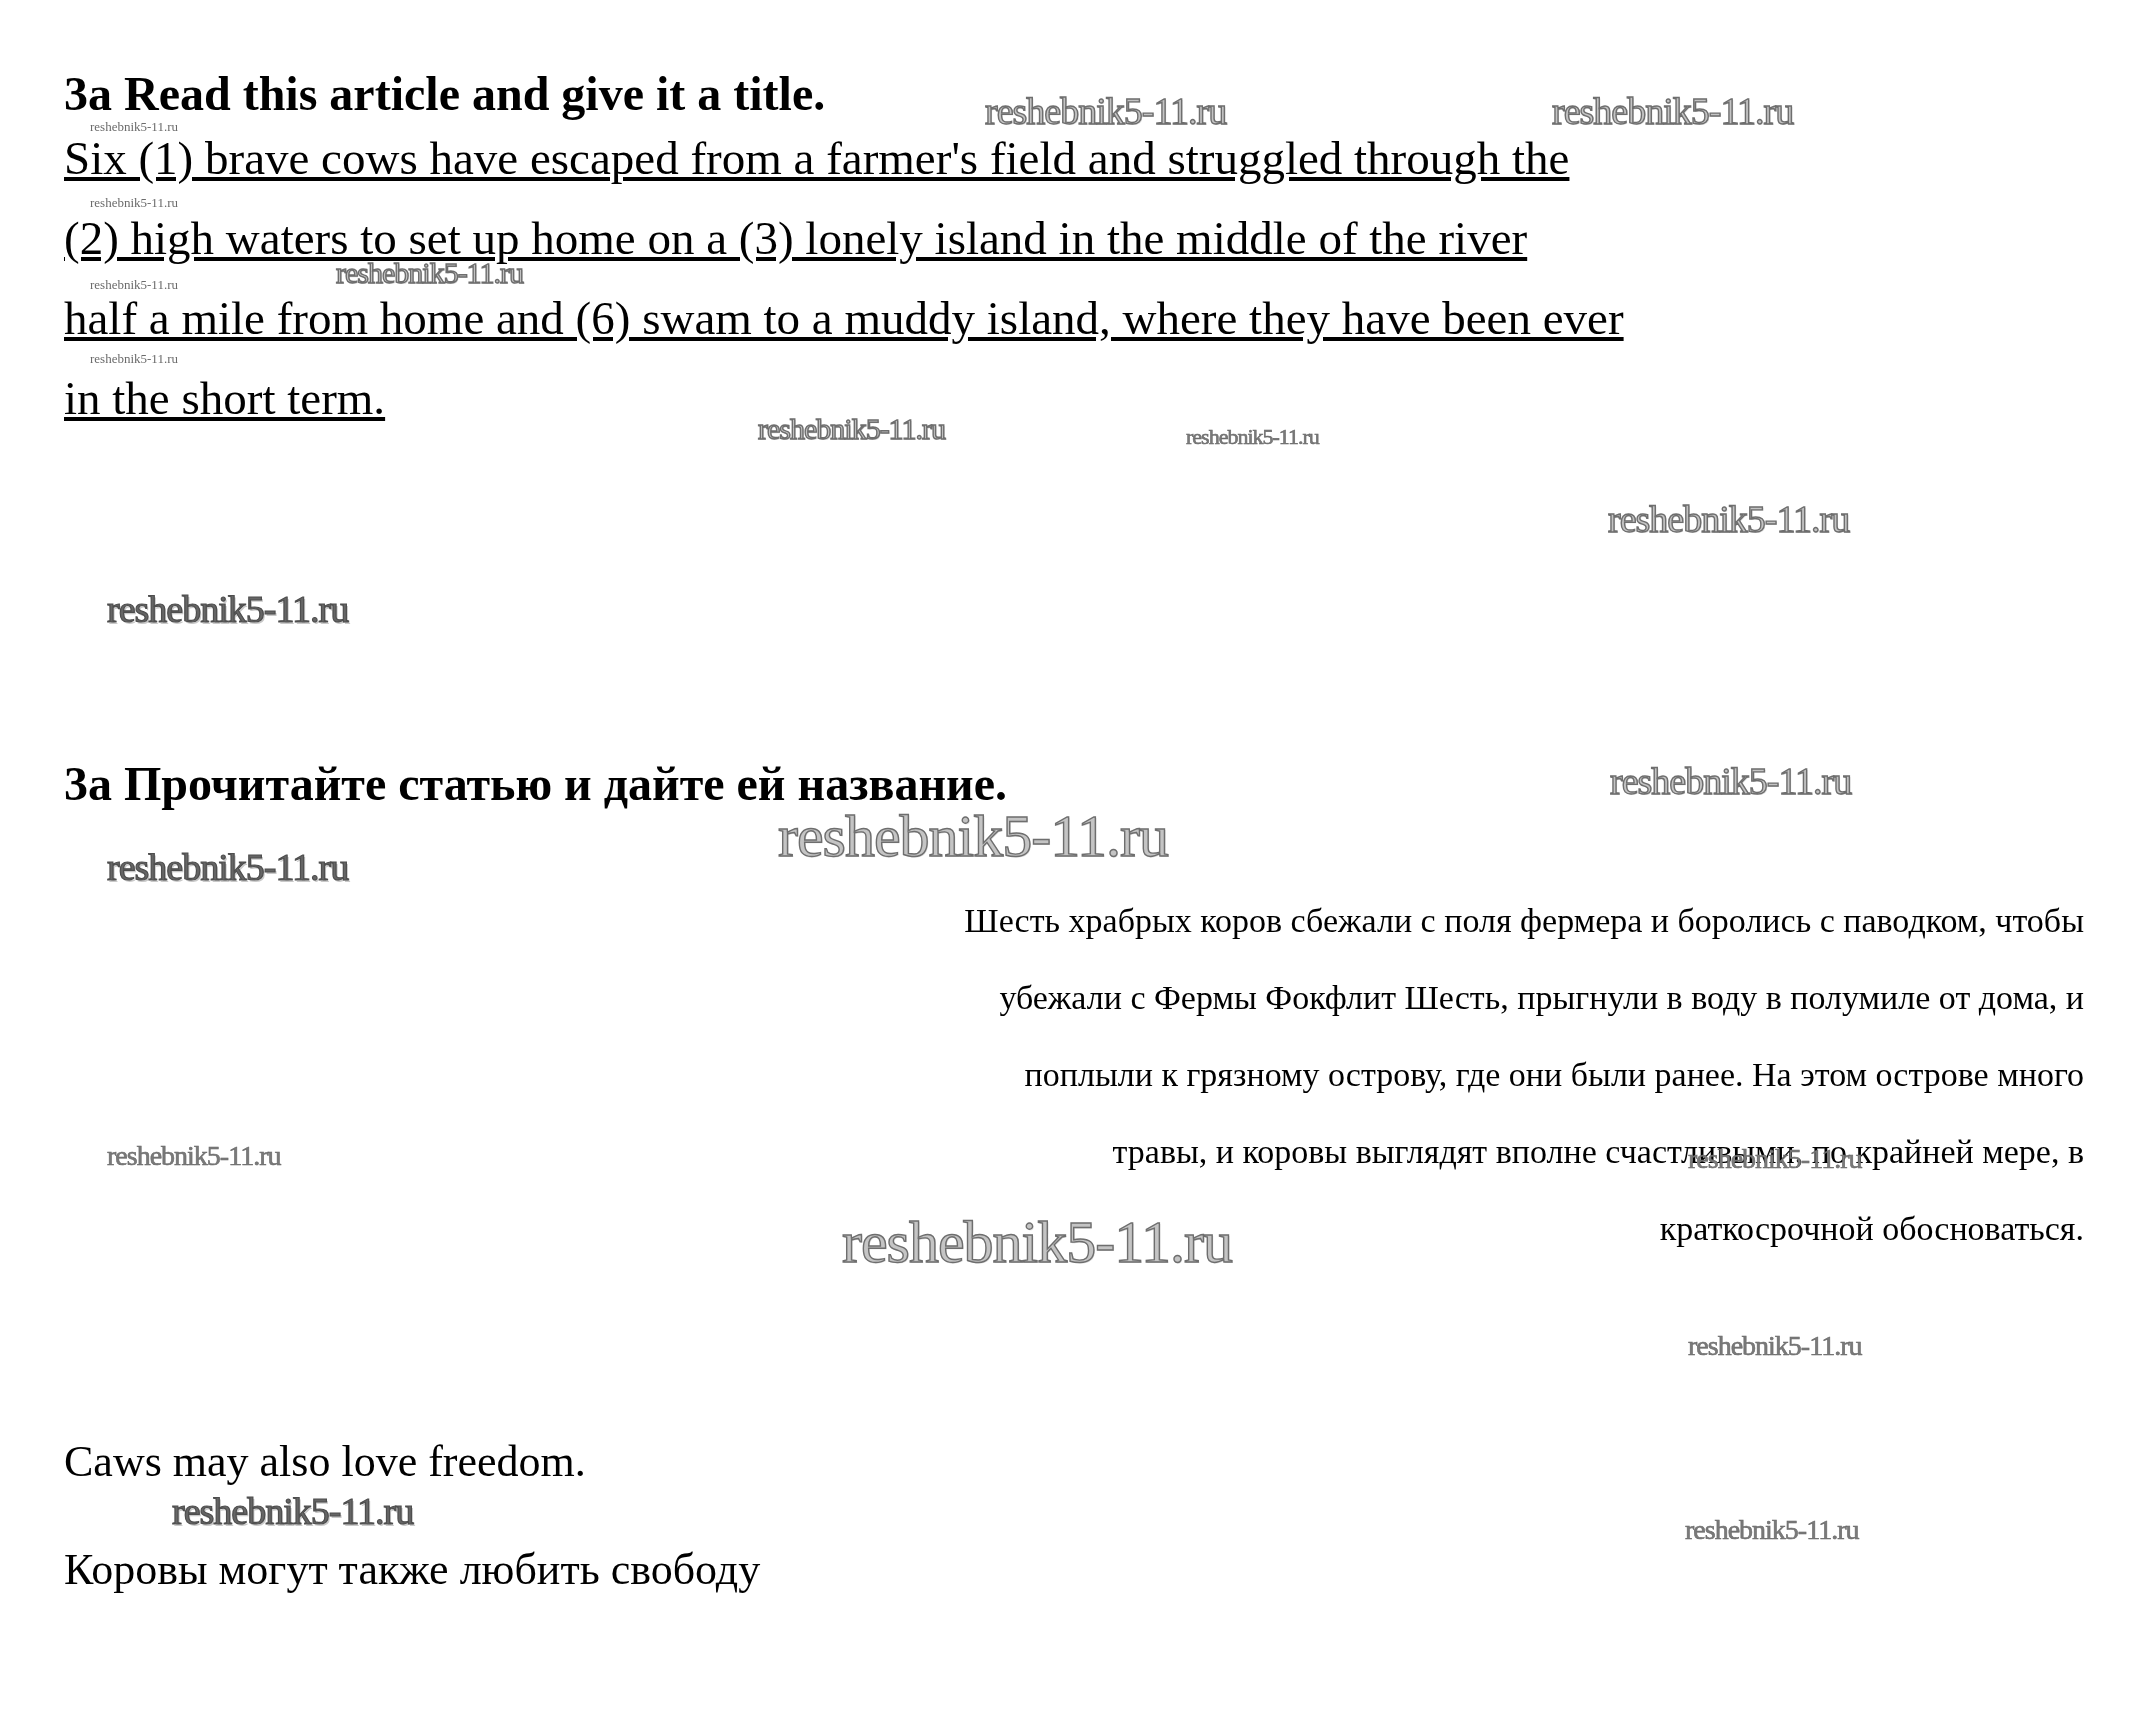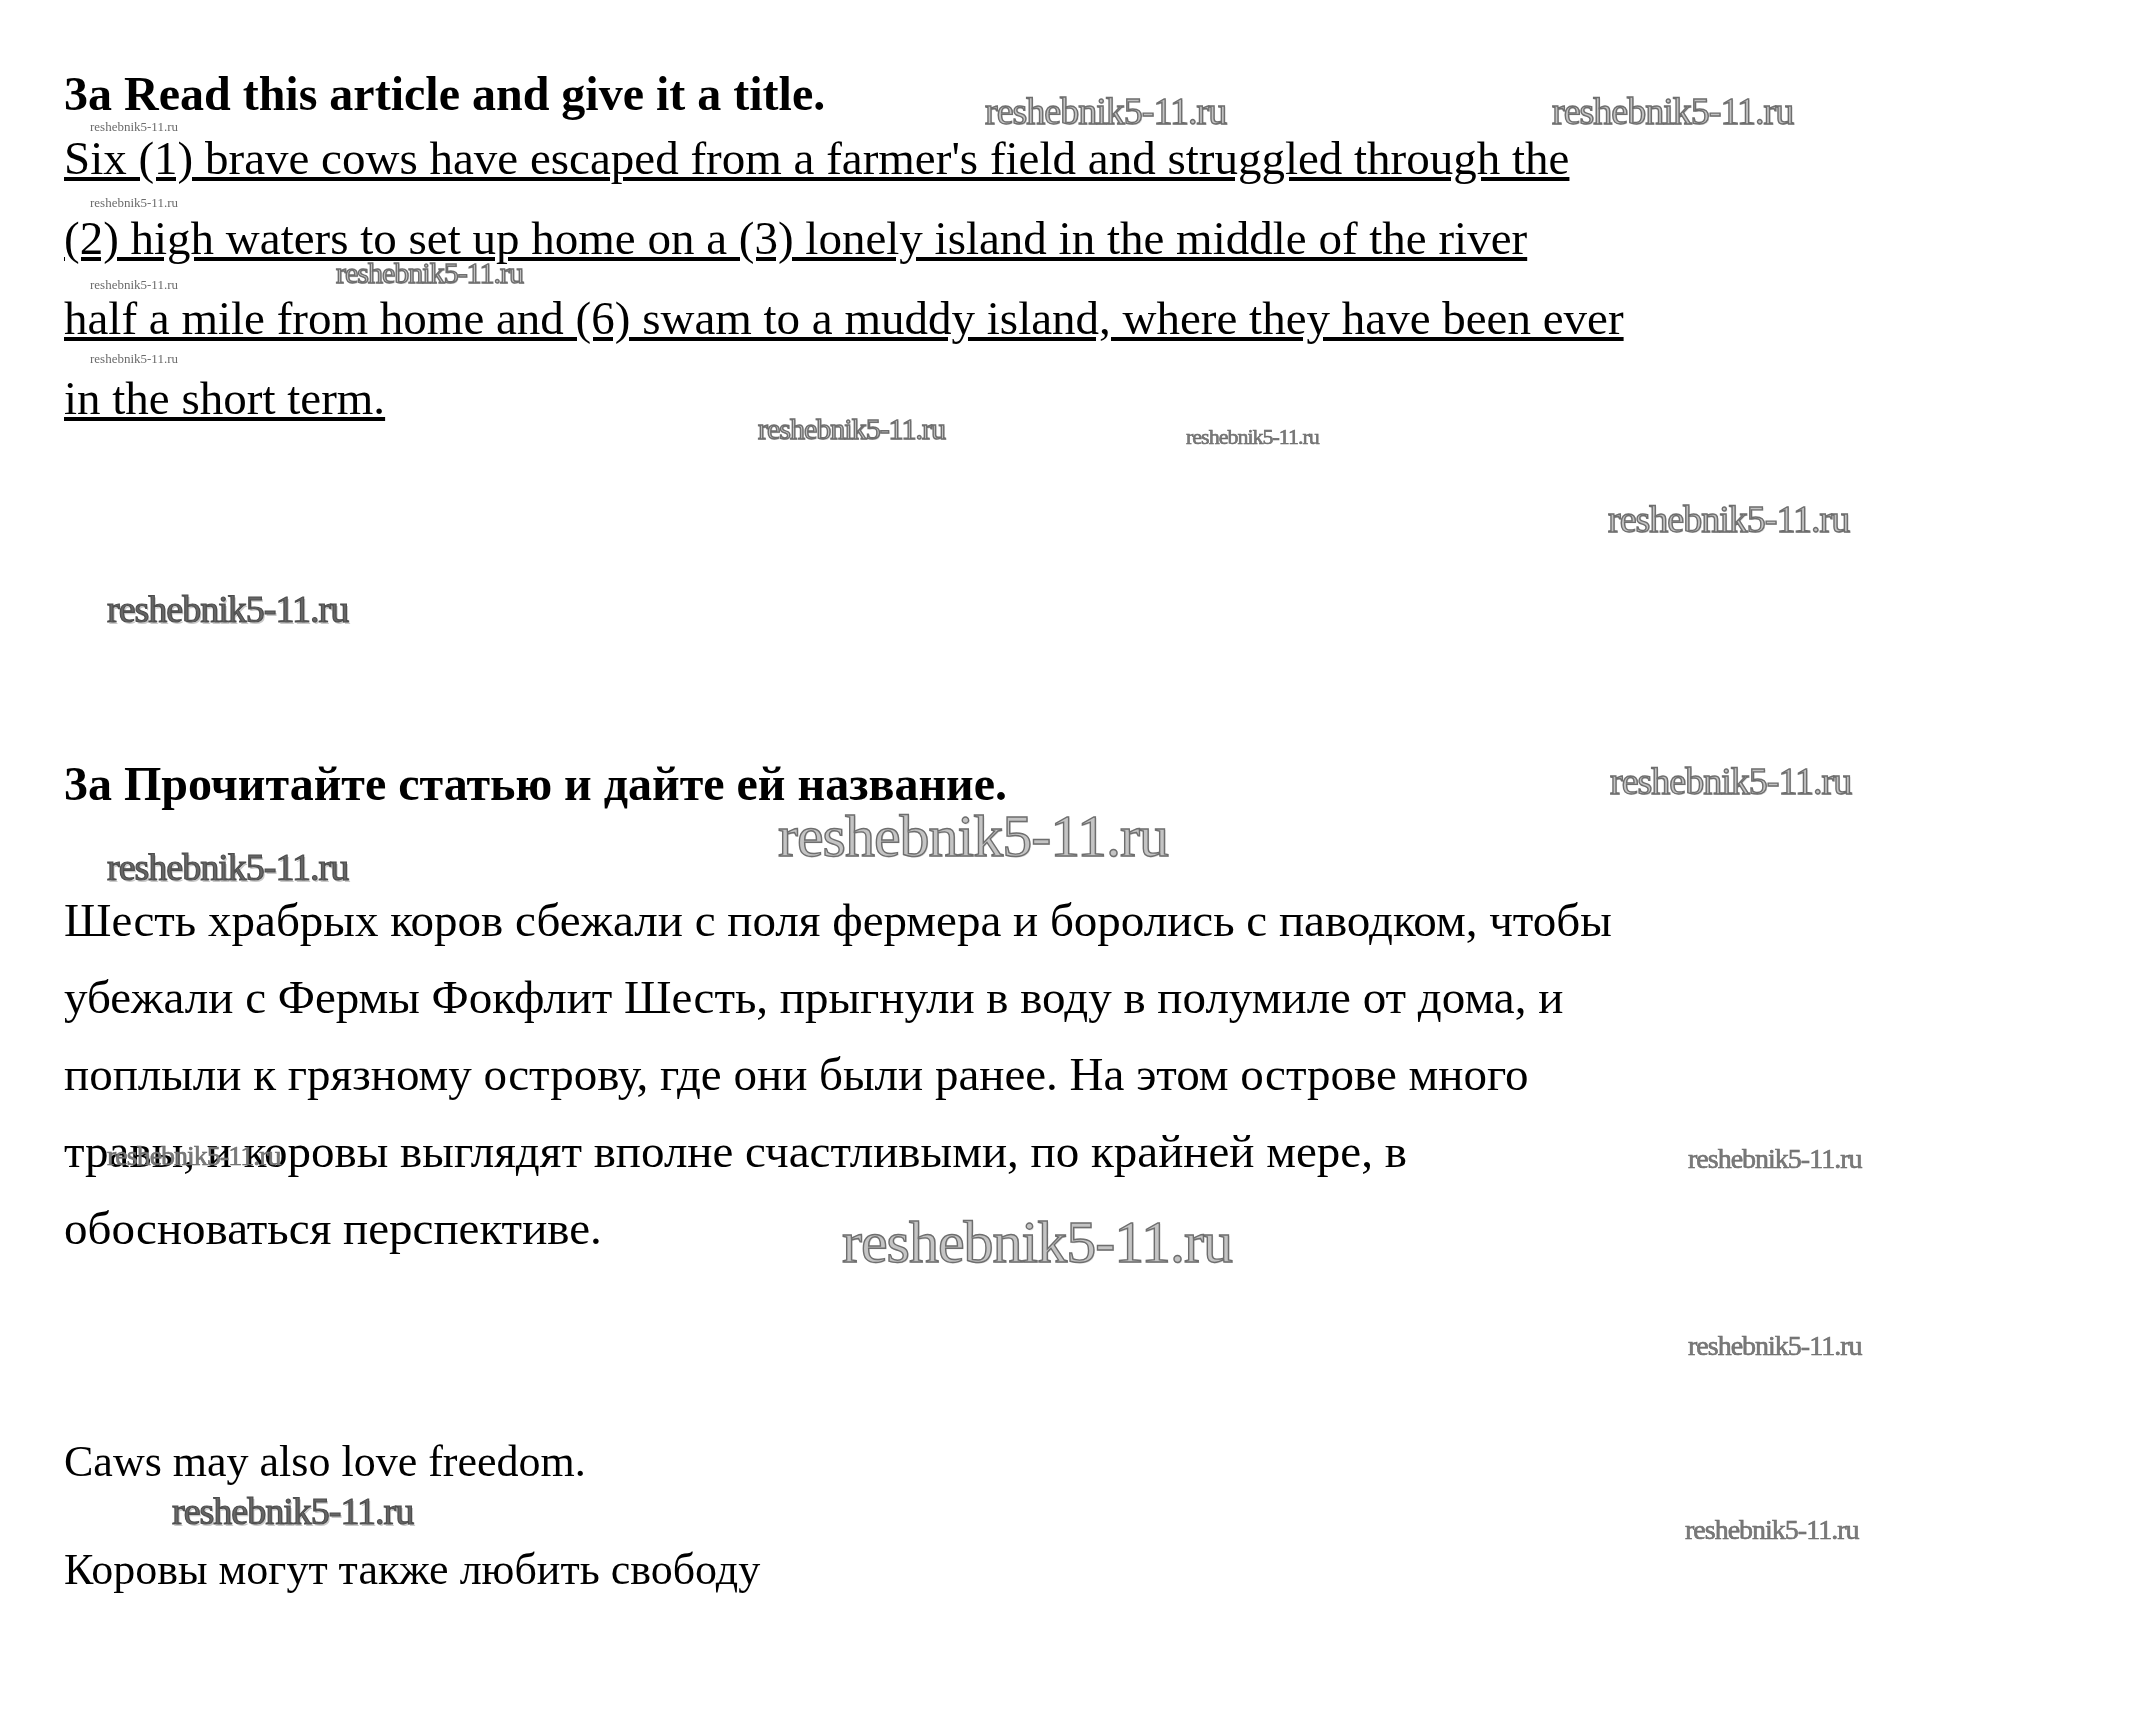--- a/index.html
+++ b/index.html
@@ -23,21 +23,21 @@
     font-size: 48px;
     font-weight: 700;
     white-space: nowrap;
   }
   .para {
     position: absolute;
     left: 64px;
     width: 2020px;
   }
   .para.en { font-size: 47px; line-height: 80px; text-decoration: underline; }
-  .para.ru { font-size: 47px; line-height: 77px; }
+  .para.ru { font-size: 34px; line-height: 77px; text-align: right; }
   .tline { white-space: nowrap; }
   .answer-line {
     position: absolute;
     left: 64px;
     font-size: 44px;
     white-space: nowrap;
   }
   
   .wm {
     position: absolute;
@@ -82,21 +82,21 @@
     <div class="tline">in the short term.</div>
   </div>
 
   <h1 class="heading" style="top:756px">3а Прочитайте статью и дайте ей название.</h1>
 
   <div class="para ru" style="top:882px">
     <div class="tline">Шесть храбрых коров сбежали с поля фермера и боролись с паводком, чтобы</div>
     <div class="tline">убежали с Фермы Фокфлит Шесть, прыгнули в воду в полумиле от дома, и</div>
     <div class="tline">поплыли к грязному острову, где они были ранее. На этом острове много</div>
     <div class="tline">травы, и коровы выглядят вполне счастливыми, по крайней мере, в</div>
-    <div class="tline">обосноваться перспективе.</div>
+    <div class="tline">краткосрочной обосноваться.</div>
   </div>
 
   <div class="answer-line" style="top:1436px">Caws may also love freedom.</div>
 
   <div class="answer-line" style="top:1544px">Коровы могут также любить свободу</div>
 
   <span class="wm wm-tiny" style="left:90px;top:120px">reshebnik5-11.ru</span>
   <span class="wm wm-tiny" style="left:90px;top:196px">reshebnik5-11.ru</span>
   <span class="wm wm-tiny" style="left:90px;top:278px">reshebnik5-11.ru</span>
   <span class="wm wm-tiny" style="left:90px;top:352px">reshebnik5-11.ru</span>

